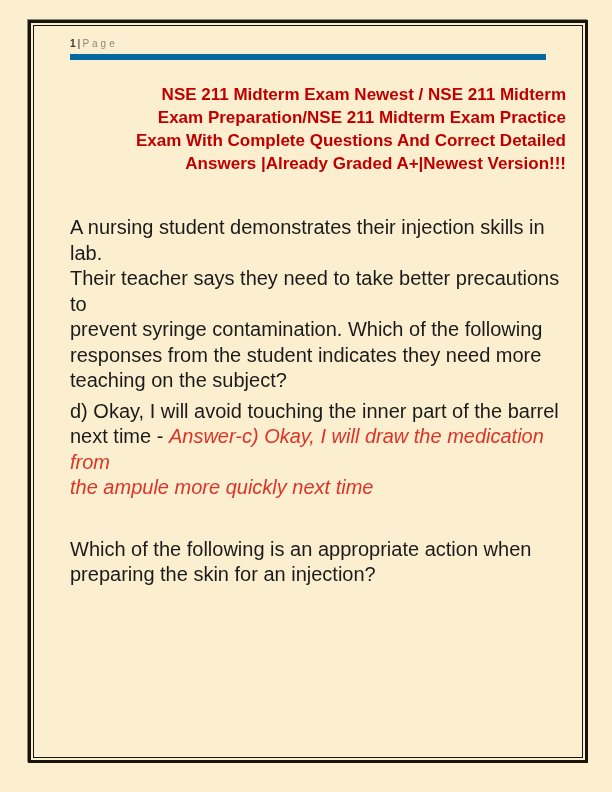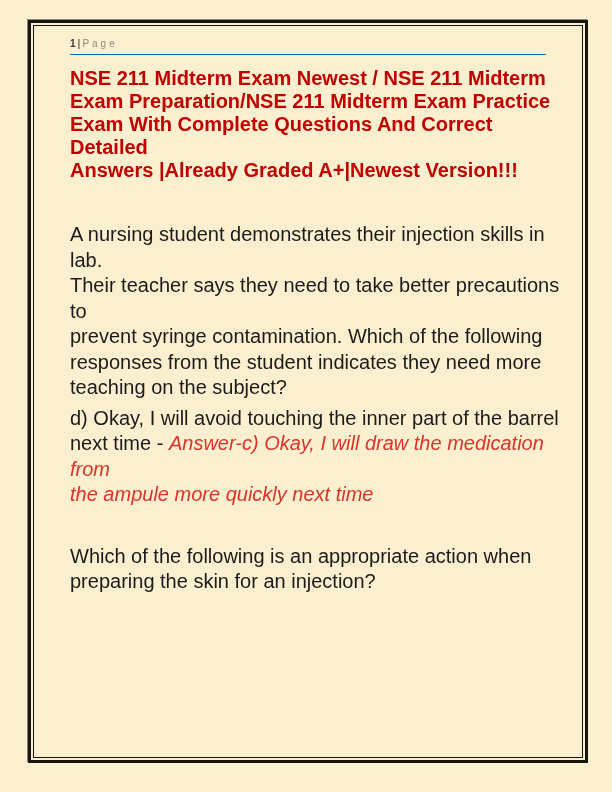--- a/index.html
+++ b/index.html
@@ -31,43 +31,43 @@
     box-sizing: border-box;
     border: 1px solid #17130D;
   }
   .content {
     box-sizing: border-box;
     padding: 12px 12px 0 36px;
   }
   .page-header {
     font-size: 10px;
     color: #8F897A;
-    border-bottom: 1px solid #0369a1;
+    border-bottom: 6px solid #0369a1;
     padding-bottom: 5px;
     width: 476px;
   }
   .page-header .num {
     font-weight: bold;
     color: #3A3833;
     letter-spacing: 1px;
   }
   .page-header .sep {
     font-weight: bold;
     color: #6E695D;
     margin: 0 2px 0 1px;
   }
   .page-header .lbl {
     letter-spacing: 3px;
   }
   .doc-title {
-    margin: 12px 4px 40px 0;
-    text-align: left;
+    margin: 23px 4px 40px 0;
+    text-align: right;
     color: #C00000;
     font-weight: bold;
-    font-size: 20px;
+    font-size: 17px;
     line-height: 23px;
     white-space: pre-line;
   }
   .para {
     width: 500px;
     margin: 0 0 5px 0;
     color: #1B1B1B;
     font-size: 20px;
     line-height: 25.5px;
     white-space: pre-line;

